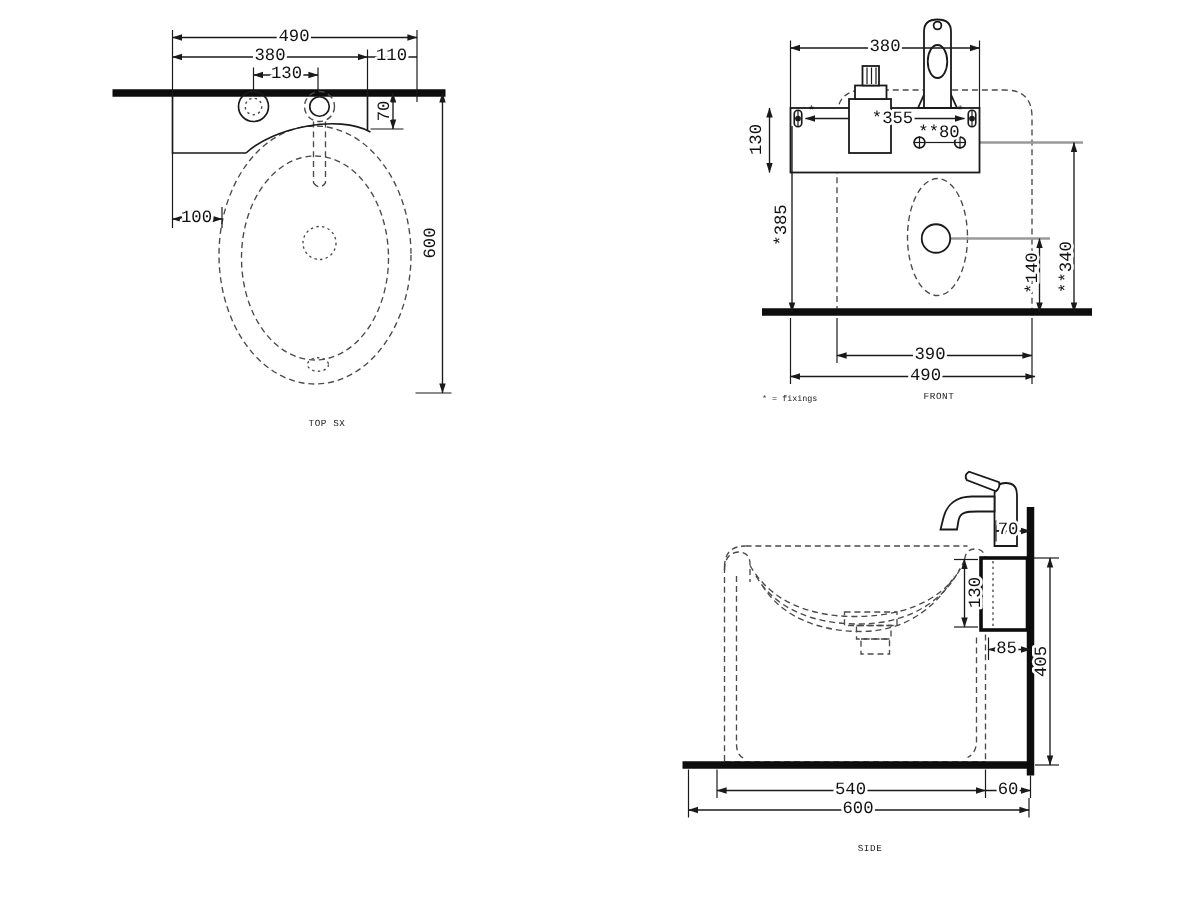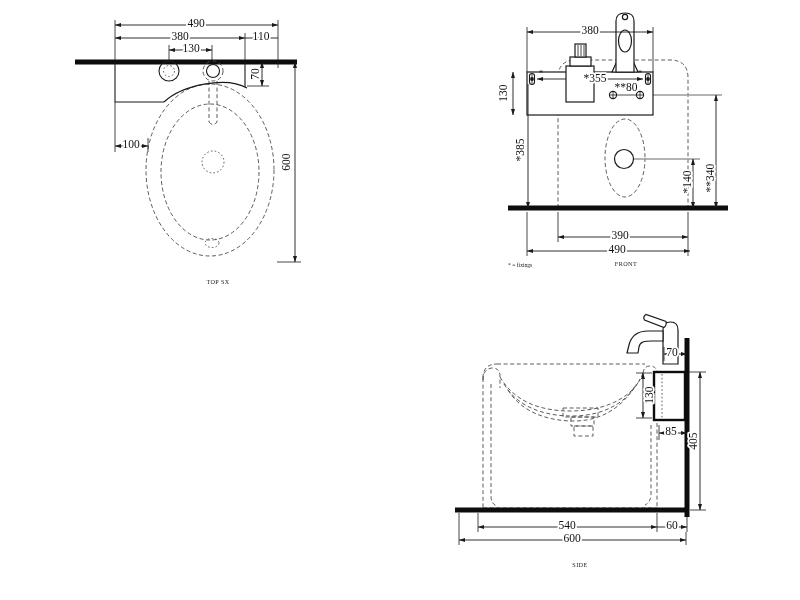--- a/index.html
+++ b/index.html
@@ -1,17 +1,17 @@
 <!DOCTYPE html>
 <html><head>
 <meta charset="utf-8">
 <style>
   html,body{margin:0;padding:0;background:#fff;}
   .canvas{position:relative;width:800px;height:600px;background:#ffffff;overflow:hidden;
-          font-family:Liberation Serif, serif;}
+          font-family:Liberation Mono, monospace;}
   svg{display:block}
   
   .ln  {stroke:#1a1a1a;stroke-width:1.1;fill:none;}
   .thk {stroke:#0d0d0d;stroke-width:5;fill:none;}
   .dsh {stroke:#4a4a4a;stroke-width:0.9;fill:none;stroke-dasharray:4 2.6;}
   .dot {stroke:#4a4a4a;stroke-width:0.9;fill:none;stroke-dasharray:1.6 2.2;}
   .dim {stroke:#1a1a1a;stroke-width:0.9;fill:none;}
   .ext {stroke:#1a1a1a;stroke-width:0.8;fill:none;}
   .gry {stroke:#9a9a9a;stroke-width:1.6;fill:none;}
   .wf  {fill:#ffffff;stroke:#1a1a1a;stroke-width:1.2;}

